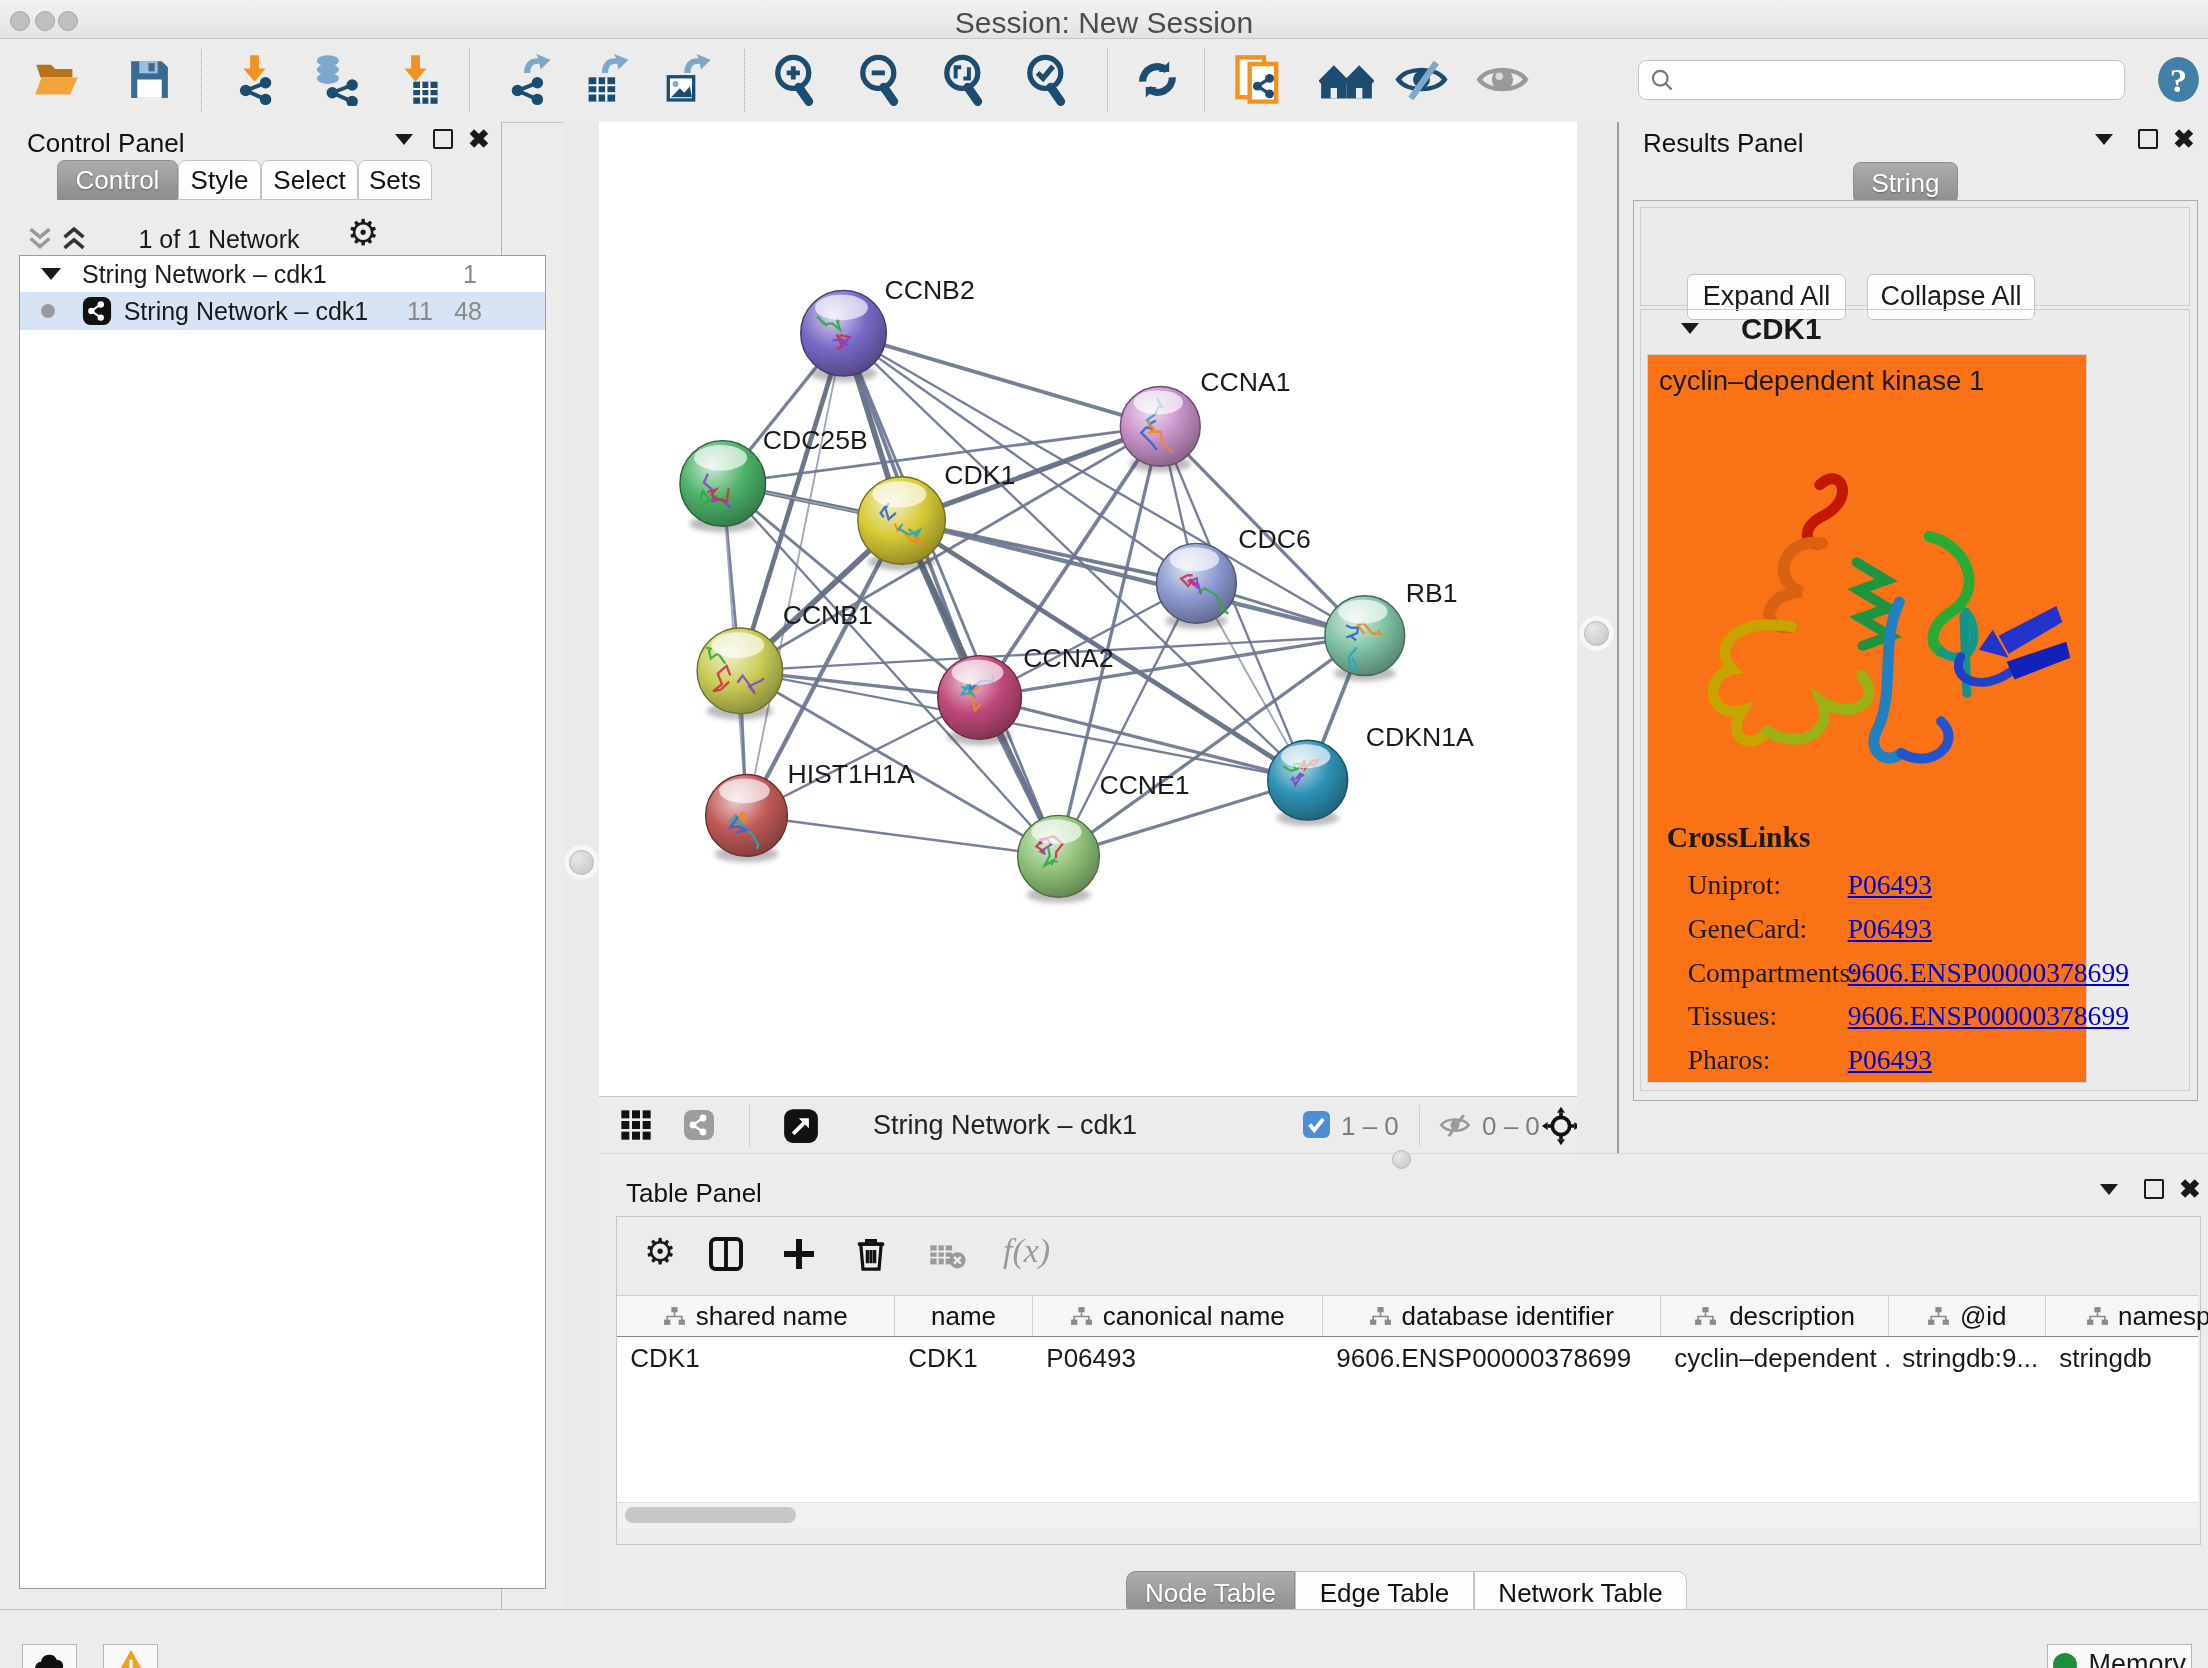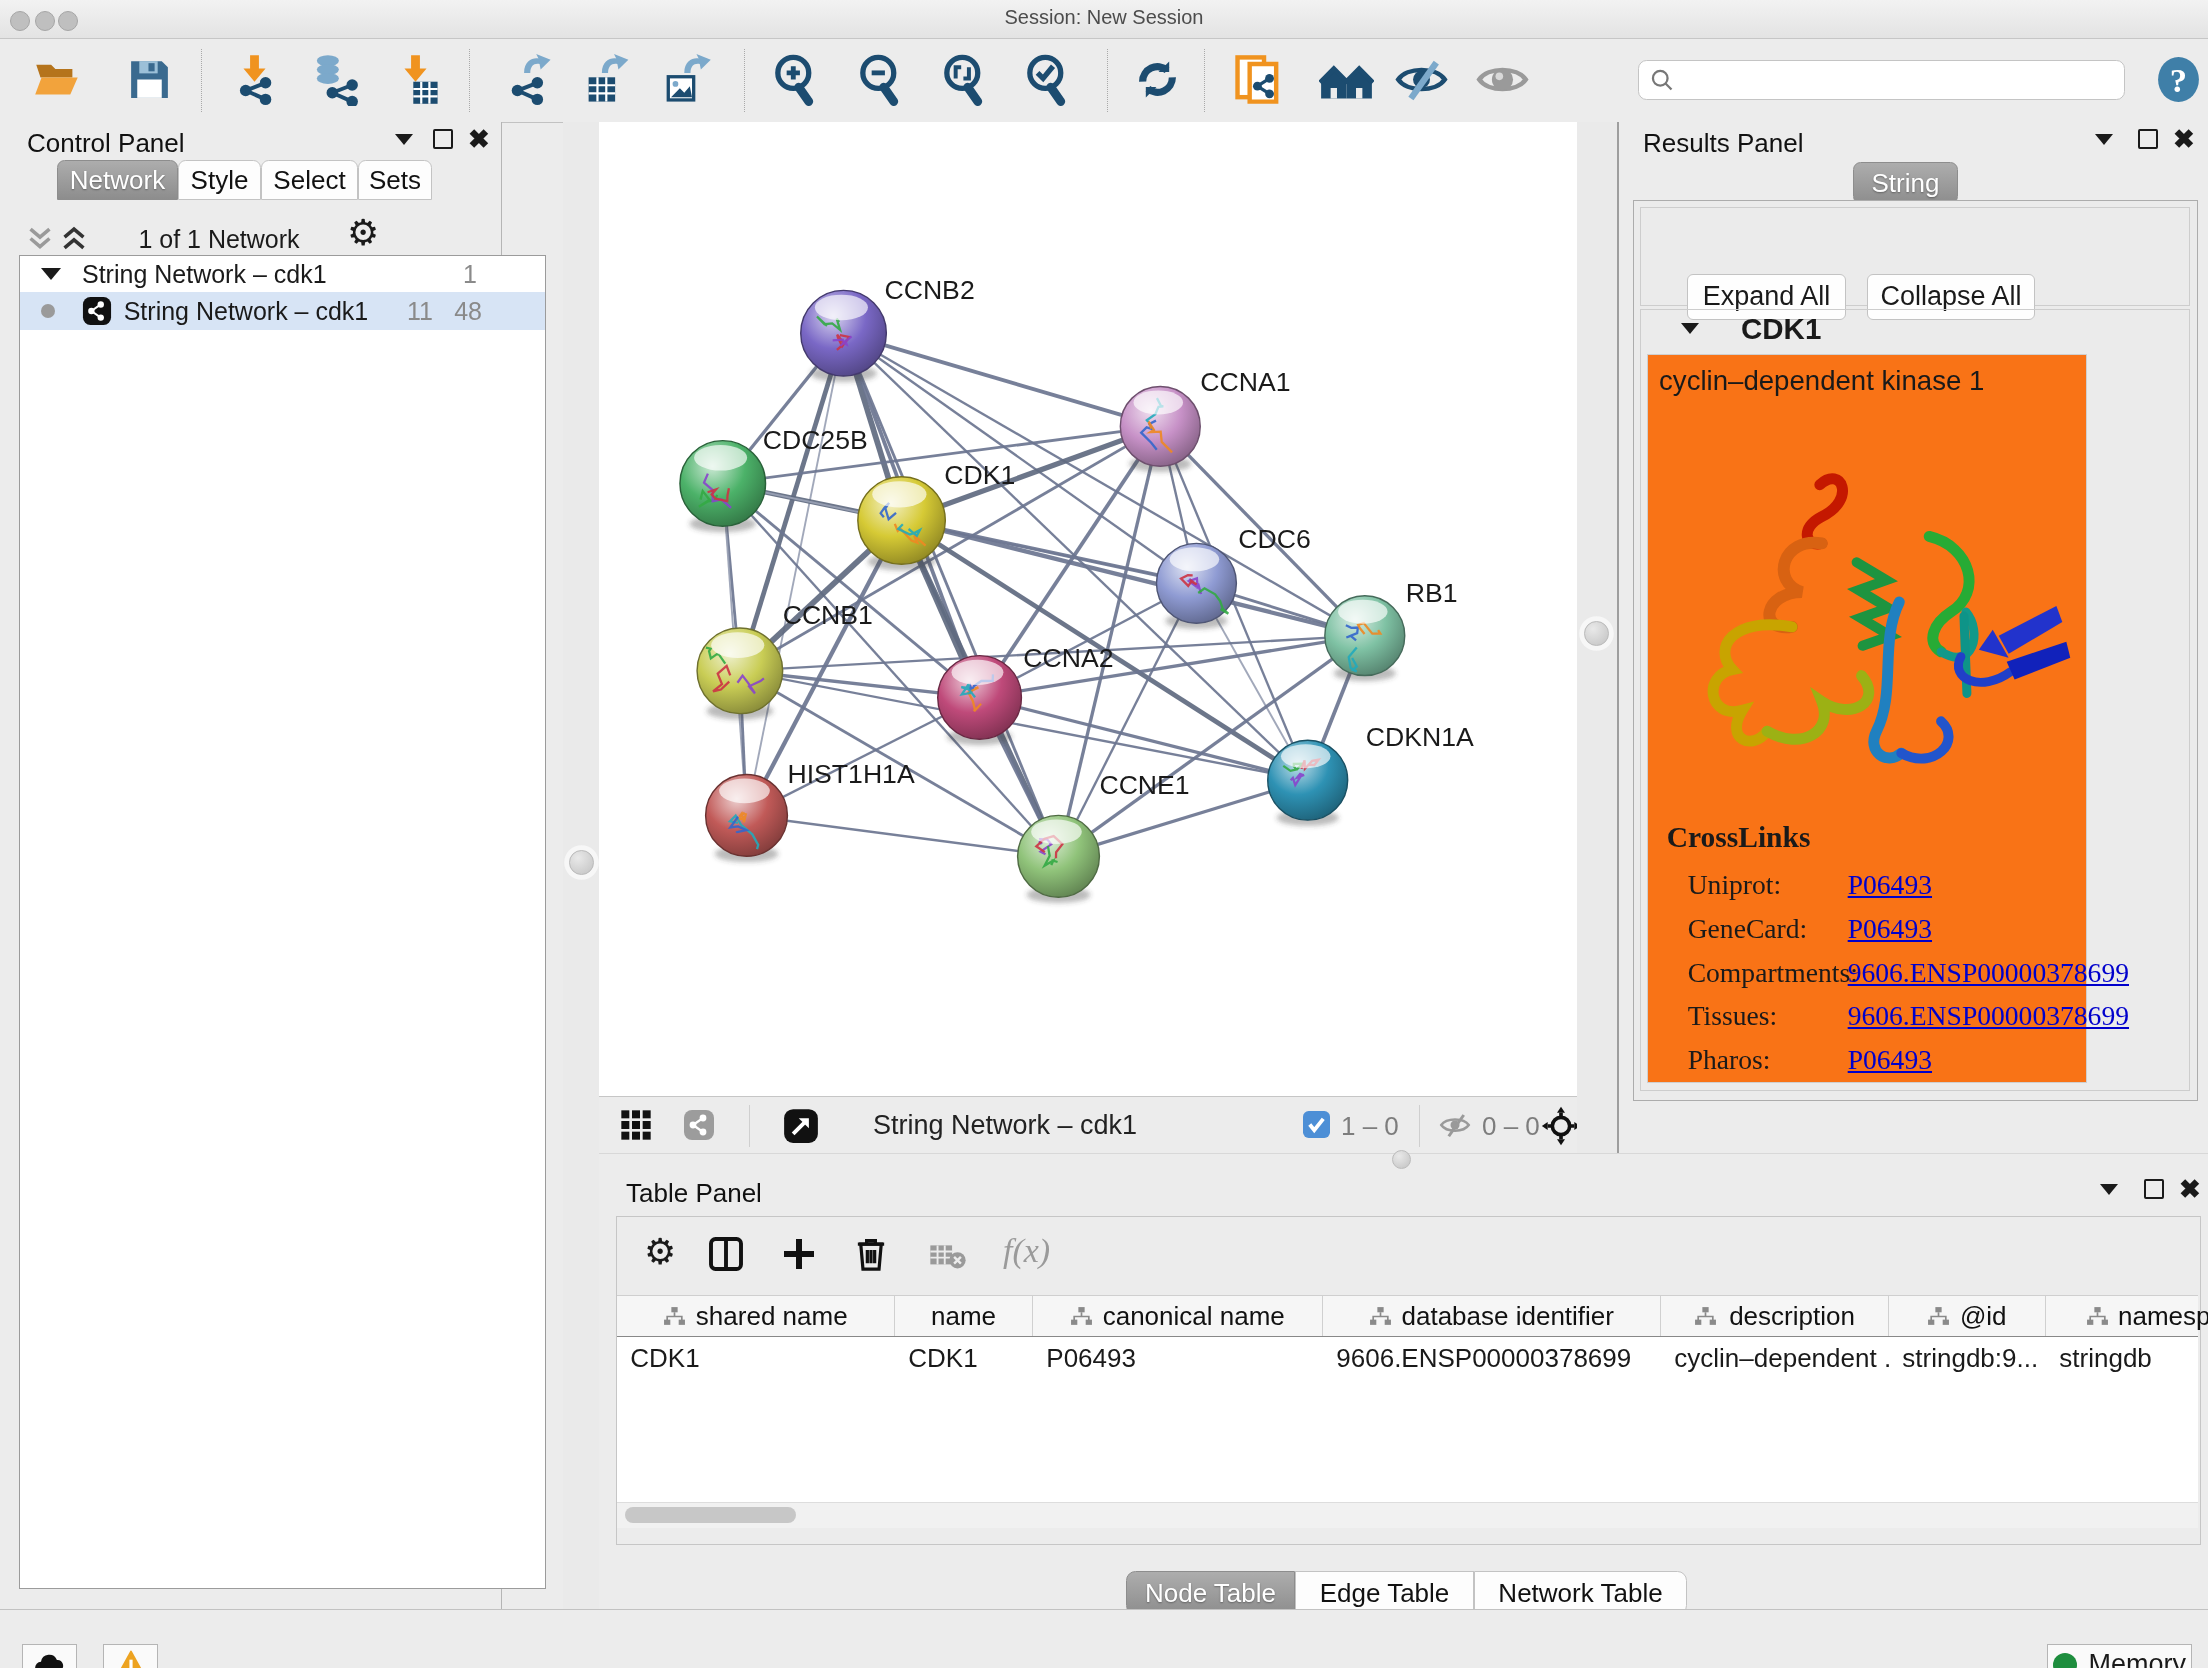--- a/index.html
+++ b/index.html
@@ -3,21 +3,21 @@
 <meta charset="utf-8">
 <style>
   html,body{margin:0;padding:0;}
   body{width:2208px;height:1668px;position:relative;overflow:hidden;
        font-family:"Liberation Sans",sans-serif;background:#ececec;color:#1a1a1a;}
   .abs{position:absolute;}
   
   #titlebar{left:0;top:0;width:2208px;height:38px;
     background:linear-gradient(#f2f2f2,#e3e3e3);border-bottom:1px solid #c6c6c6;}
   .traffic{width:18px;height:18px;border-radius:50%;background:#bfbfbf;border:1px solid #a6a6a6;top:10.5px;}
-  #win-title{width:100%;text-align:center;top:5.7px;font-size:20px;color:#4c4c4c;}
+  #win-title{width:100%;text-align:center;top:5.7px;font-size:30px;color:#4c4c4c;}
   
   #toolbar{left:0;top:39px;width:2208px;height:83px;background:#ececec;border-bottom:1.9px solid #c2c2c2;}
   .tbi{width:55px;height:55px;top:13.3px;display:flex;align-items:center;justify-content:center;cursor:pointer;}
   .tbsep{top:9.5px;width:0;height:63px;border-left:1.9px dotted #a9a9a9;}
   #search-box{left:1638px;top:21px;width:487px;height:40px;background:#fff;border:1.9px solid #c4c4c4;
     border-radius:8.6px;display:flex;align-items:center;padding-left:9.5px;box-sizing:border-box;}
   #search-box input{border:none;outline:none;font-size:25px;width:418px;background:transparent;
     font-family:"Liberation Sans",sans-serif;}
   
   .panel-title{font-size:26px;color:#111;}
@@ -255,21 +255,21 @@
         <text x="12" y="18" text-anchor="middle" font-size="17" font-weight="bold" fill="#fff" font-family="Liberation Serif,serif">?</text>
       </svg>
   </div>
 </div>
 
 <div id="control-panel" class="abs">
   <span class="panel-title abs" style="left:27px;top:5.7px">Control Panel</span>
   <div class="pbtn-tri abs" style="left:395px;top:12.4px"></div>
   <div class="pbtn-sq abs" style="left:433px;top:6.7px"></div>
   <div class="pbtn-x abs" style="left:468px;top:7.6px">✖</div>
-  <div id="cp-tabs" class="abs"><div class="tab sel" style="width: 119px;">Network</div><div class="tab" style="width: 81px;">Style</div><div class="tab" style="width: 95px;">Select</div><div class="tab" style="width: 72px;">Sets</div></div>
+  <div id="cp-tabs" class="abs"><div class="tab sel" style="width: 119px;">Control</div><div class="tab" style="width: 81px;">Style</div><div class="tab" style="width: 95px;">Select</div><div class="tab" style="width: 72px;">Sets</div></div>
   <svg class="abs" style="left:25px;top:103px" width="30" height="27" viewBox="0 0 22 20">
       <path d="M4 3 l7 6 7 -6 M4 10 l7 6 7 -6" stroke="#9a9a9a" stroke-width="2.6" fill="none"></path>
     </svg>
   <svg class="abs" style="left:59px;top:103px" width="30" height="27" viewBox="0 0 22 20">
       <path d="M4 9 l7 -6 7 6 M4 17 l7 -6 7 6" stroke="#333" stroke-width="2.6" fill="none"></path>
     </svg>
   <span class="abs" style="left:105px;top:103px;width:228px;text-align:center;font-size:25px">1 of 1 Network selected</span>
   <span class="gear abs" style="left:347px;top:93px">⚙</span>
   <div id="net-list" class="abs">
     <div class="tree-row">

